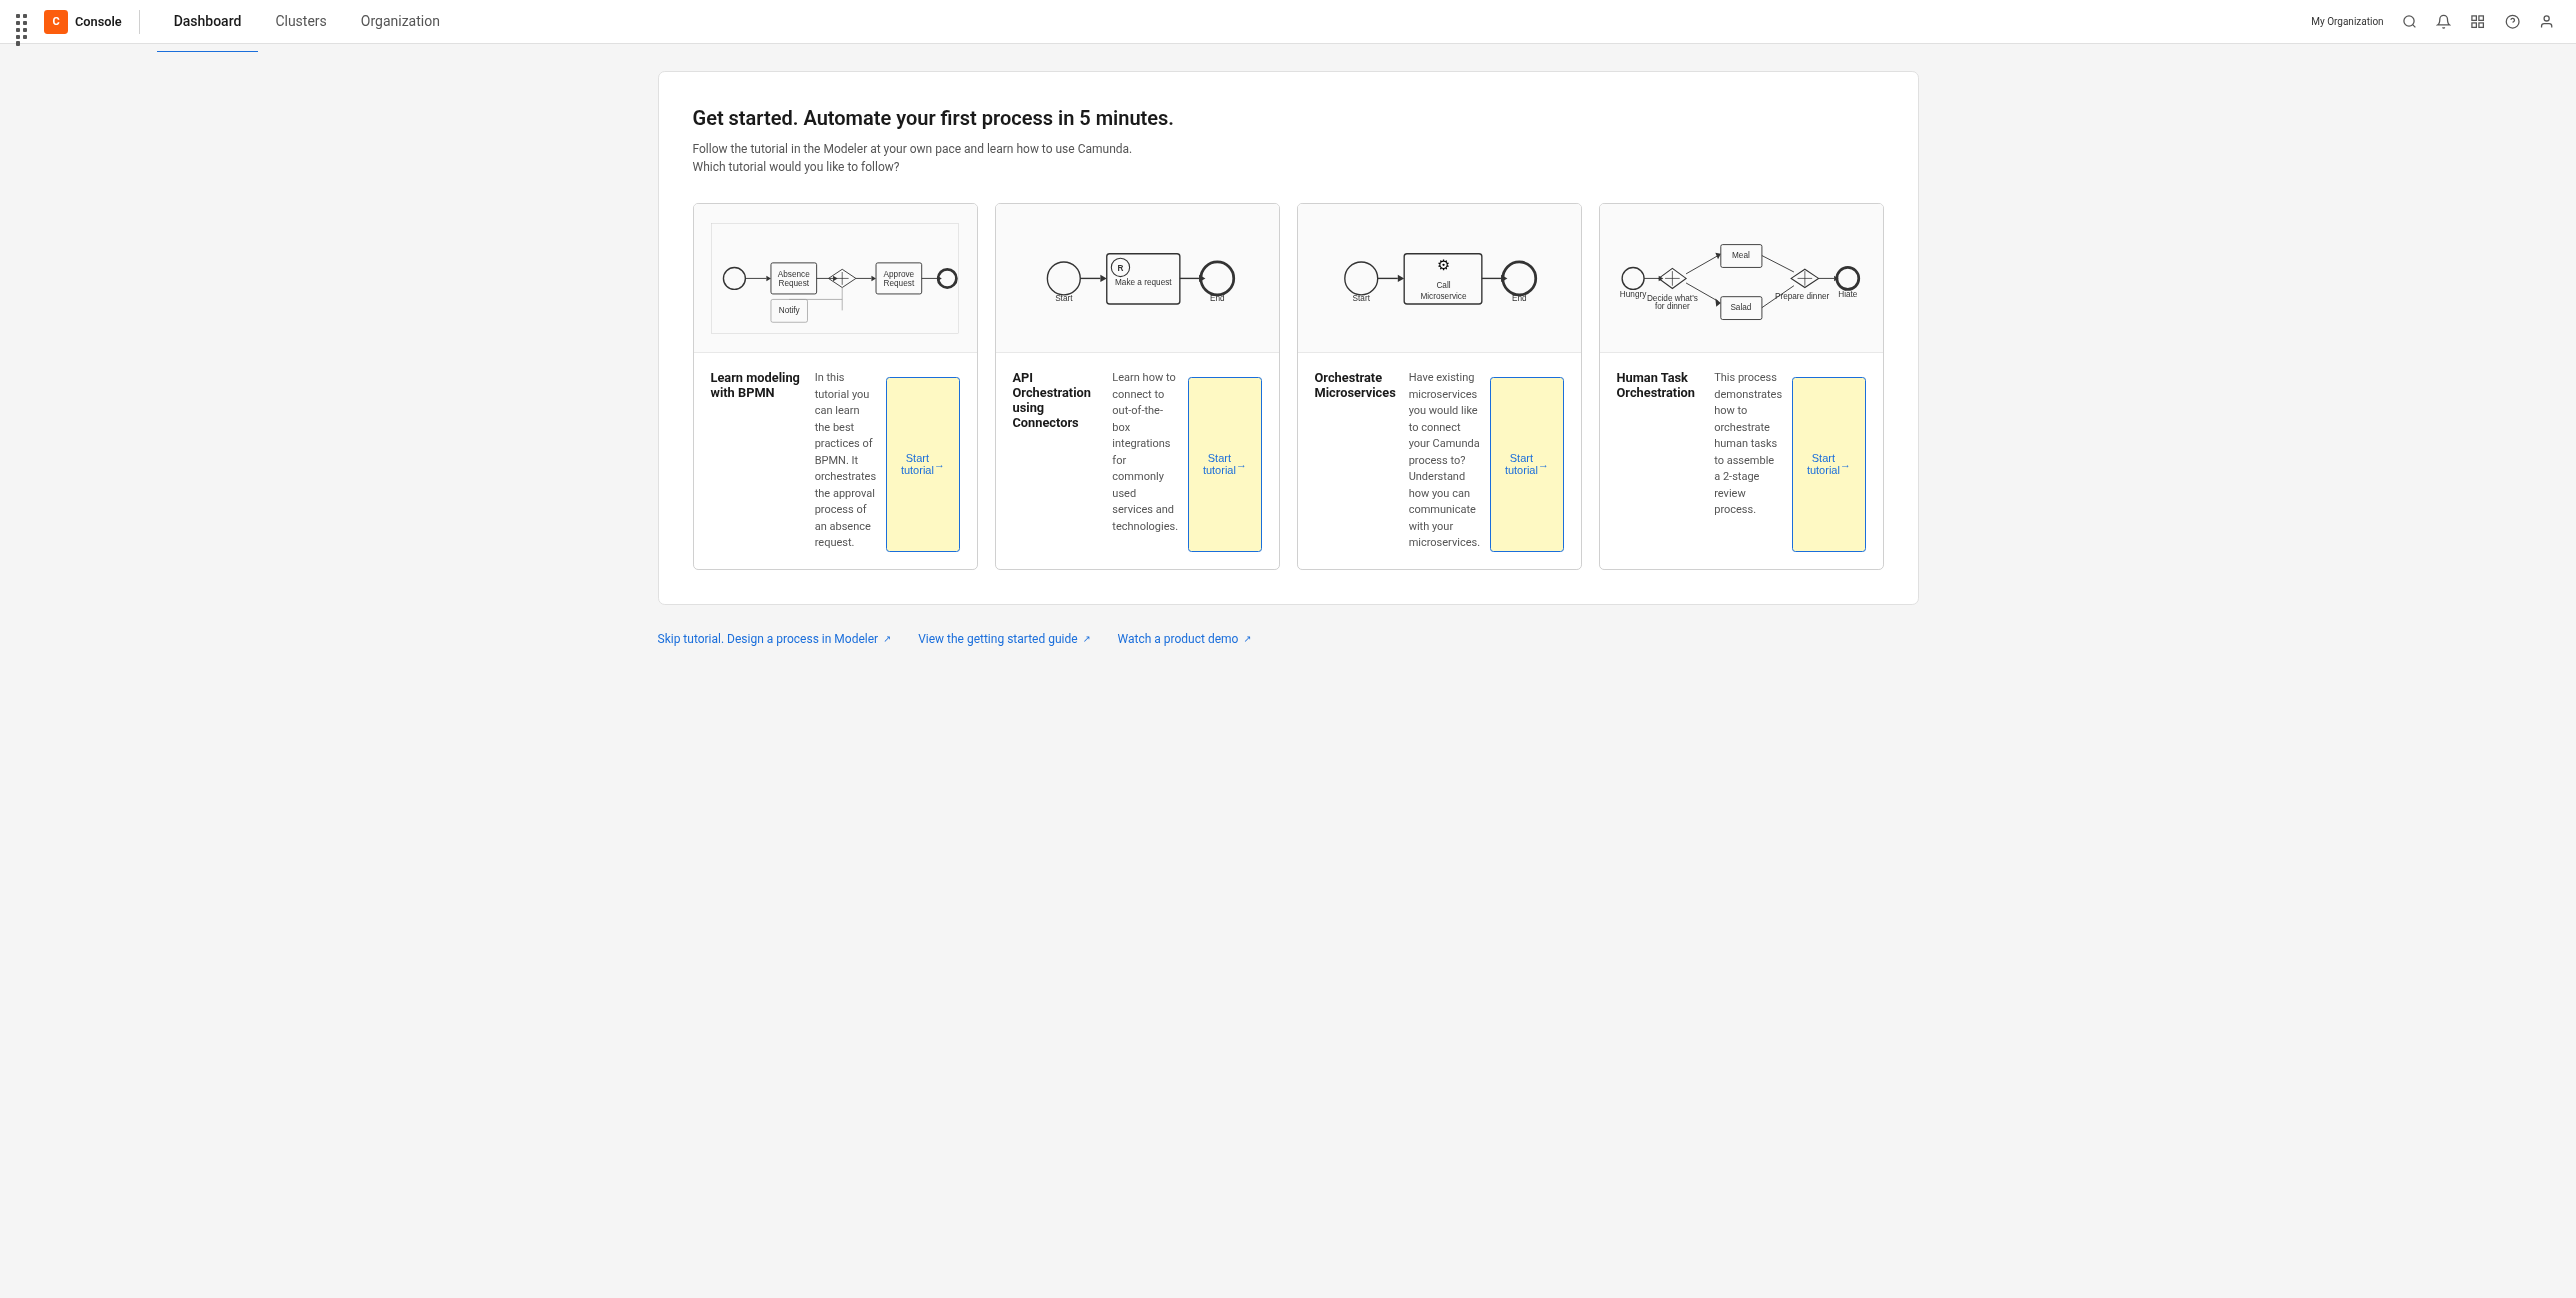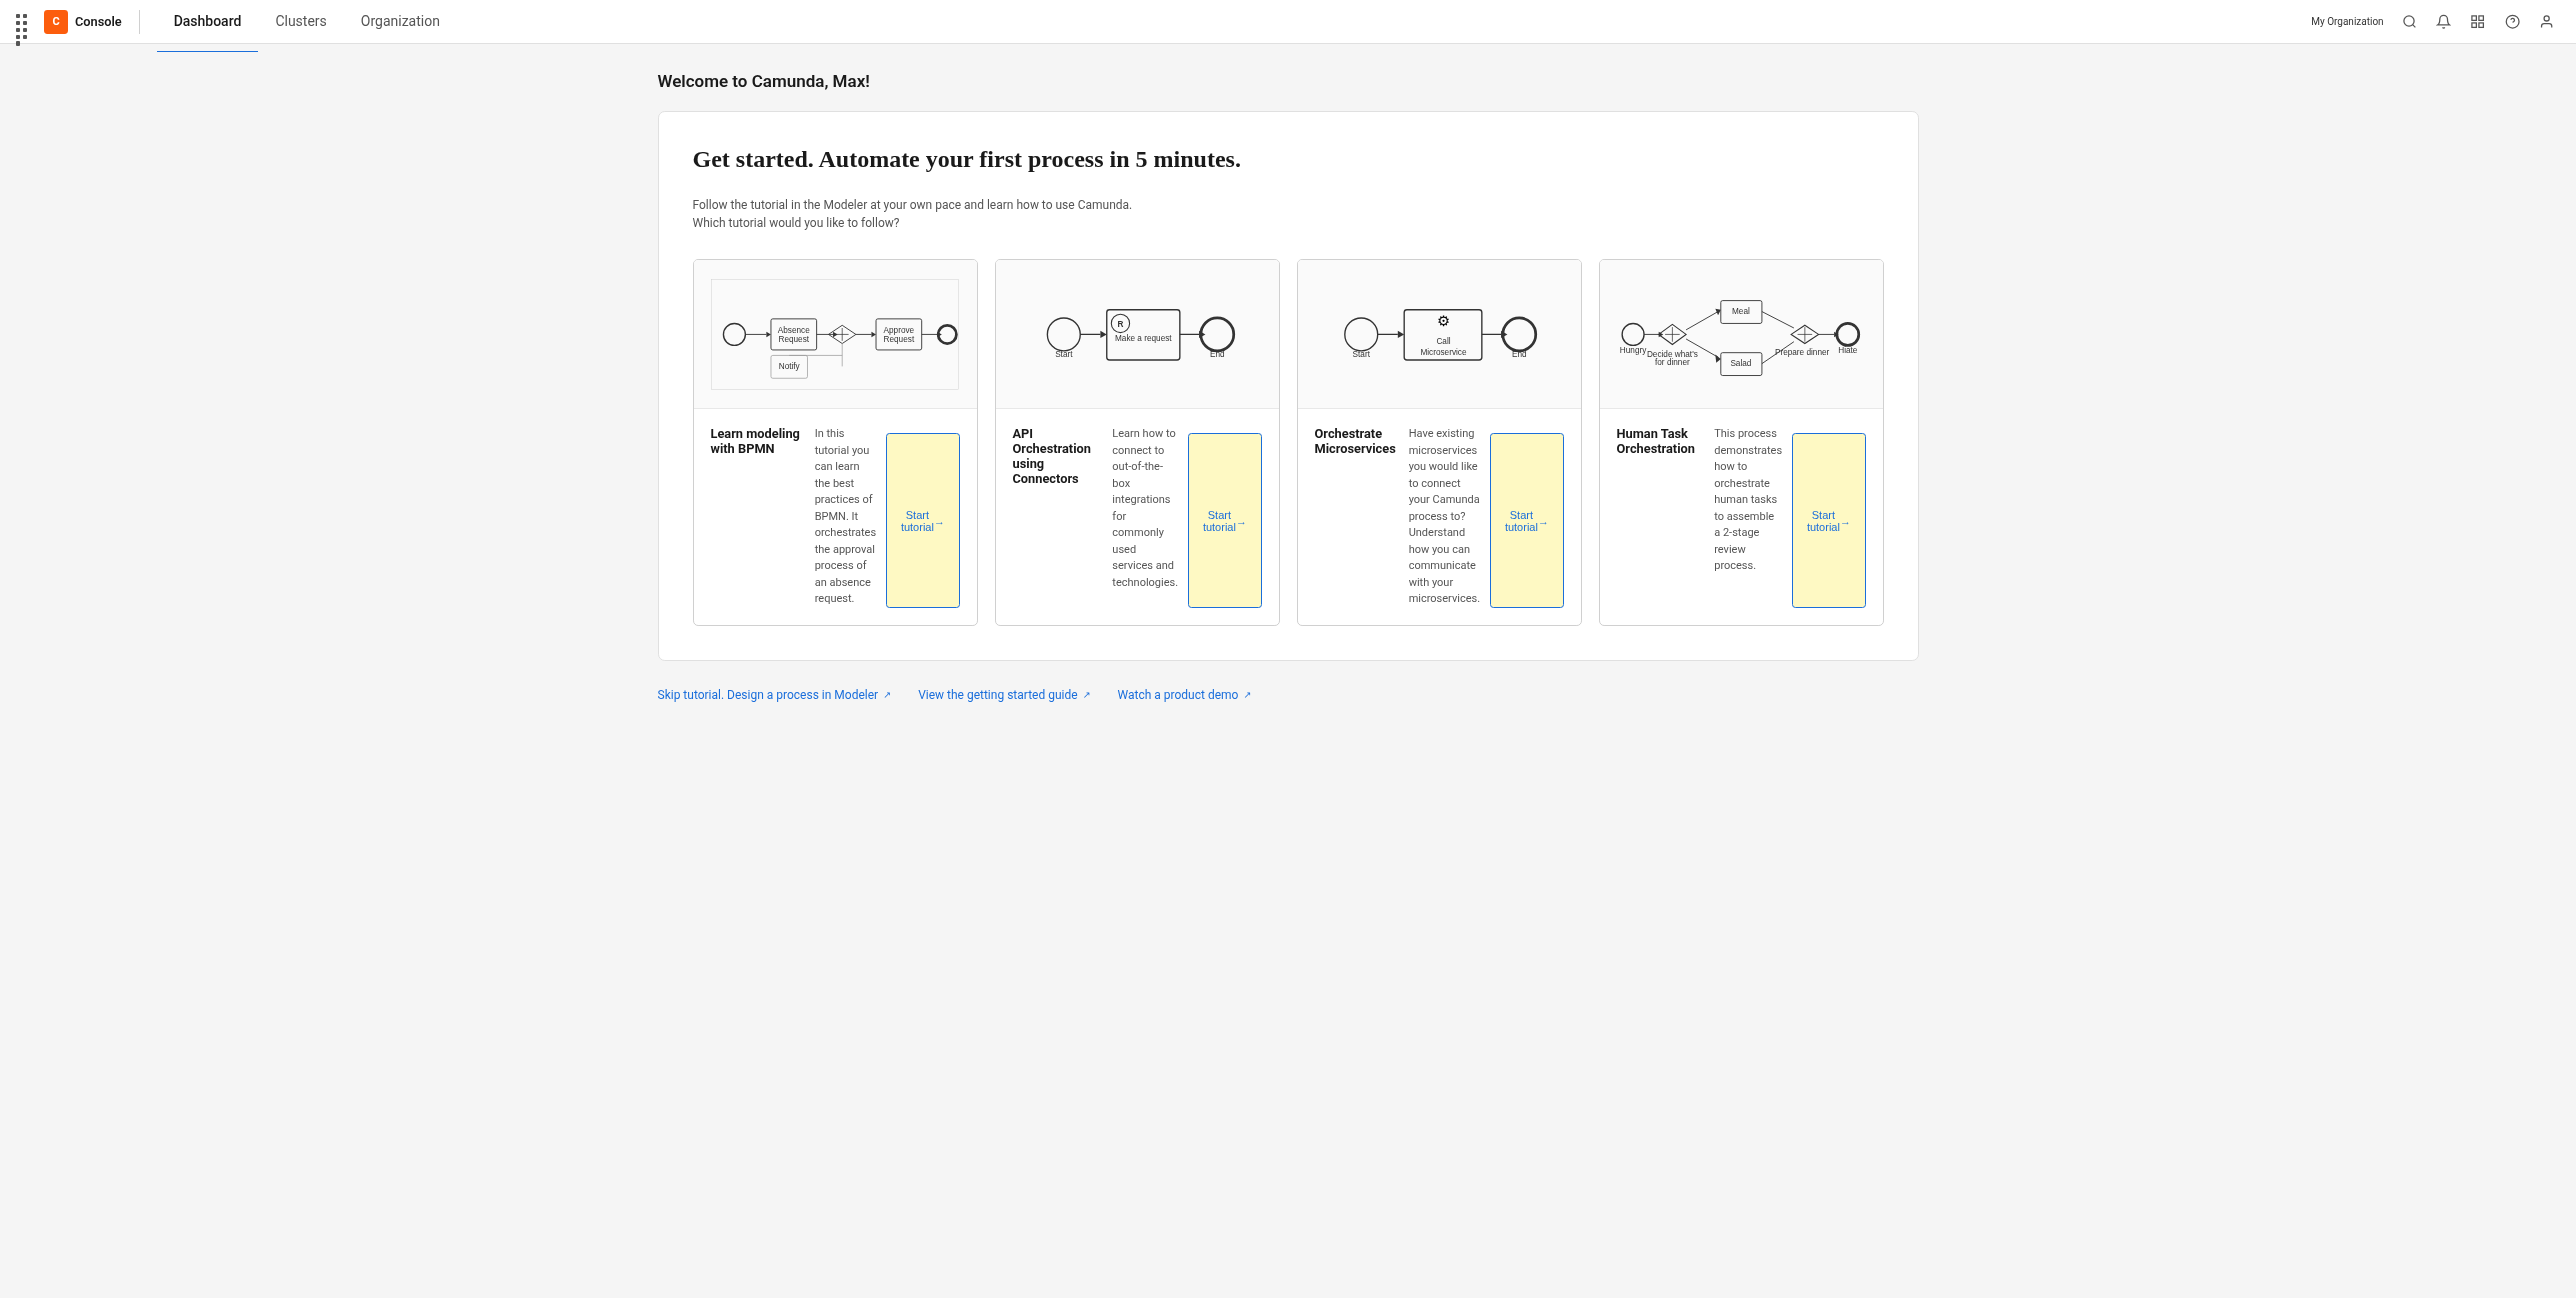--- a/index.html
+++ b/index.html
@@ -39,21 +39,21 @@
 
     
     .main { padding: 27px 34px; max-width: 1329px; margin: 0 auto; }
     .page-welcome { font-size: 17px; font-weight: 600; color: #1a1a1a; margin-bottom: 20.4px; }
 
     
     .card-container {
       background: #fff; border-radius: 6.8px; border: 0.9px solid #e0e0e0;
       padding: 34px; margin-bottom: 27px;
     }
-    .card-title { font-size: 24px; font-weight: 600; margin-bottom: 23px; color: #1a1a1a; font-family: Liberation Serif, serif; }
+    .card-title { font-size: 20px; font-weight: 600; margin-bottom: 10px; color: #1a1a1a; }
     .card-subtitle { font-size: 12px; color: #555; line-height: 1.5; }
 
     
     .tutorials-grid {
       display: grid; grid-template-columns: repeat(4, 1fr); gap: 17px; margin-top: 27px;
     }
     .tutorial-card {
       border: 0.9px solid #d0d0d0; border-radius: 5.1px; overflow: hidden;
       display: flex; flex-direction: column; background: #fff; cursor: pointer;
     }
@@ -143,21 +143,20 @@
     <button class="icon-btn" title="User">
       <svg width="15.3" height="15.3" viewBox="0 0 24 24" fill="none" stroke="currentColor" stroke-width="2">
         <path d="M20 21v-2a4 4 0 0 0-4-4H8a4 4 0 0 0-4 4v2"></path>
           <circle cx="12" cy="7" r="4"></circle>
       </svg>
     </button>
   </div>
 </nav>
 
 <div class="main">
-  <h1 class="page-welcome">Welcome to Camunda, Max!</h1>
 
   <div class="card-container">
     <h2 class="card-title">Get started. Automate your first process in 5 minutes.</h2>
     <p class="card-subtitle">
       <span>Follow the tutorial in the Modeler at your own pace and learn how to use Camunda.</span><br>
       <span>Which tutorial would you like to follow?</span>
     </p>
 
     <div class="tutorials-grid">
 

